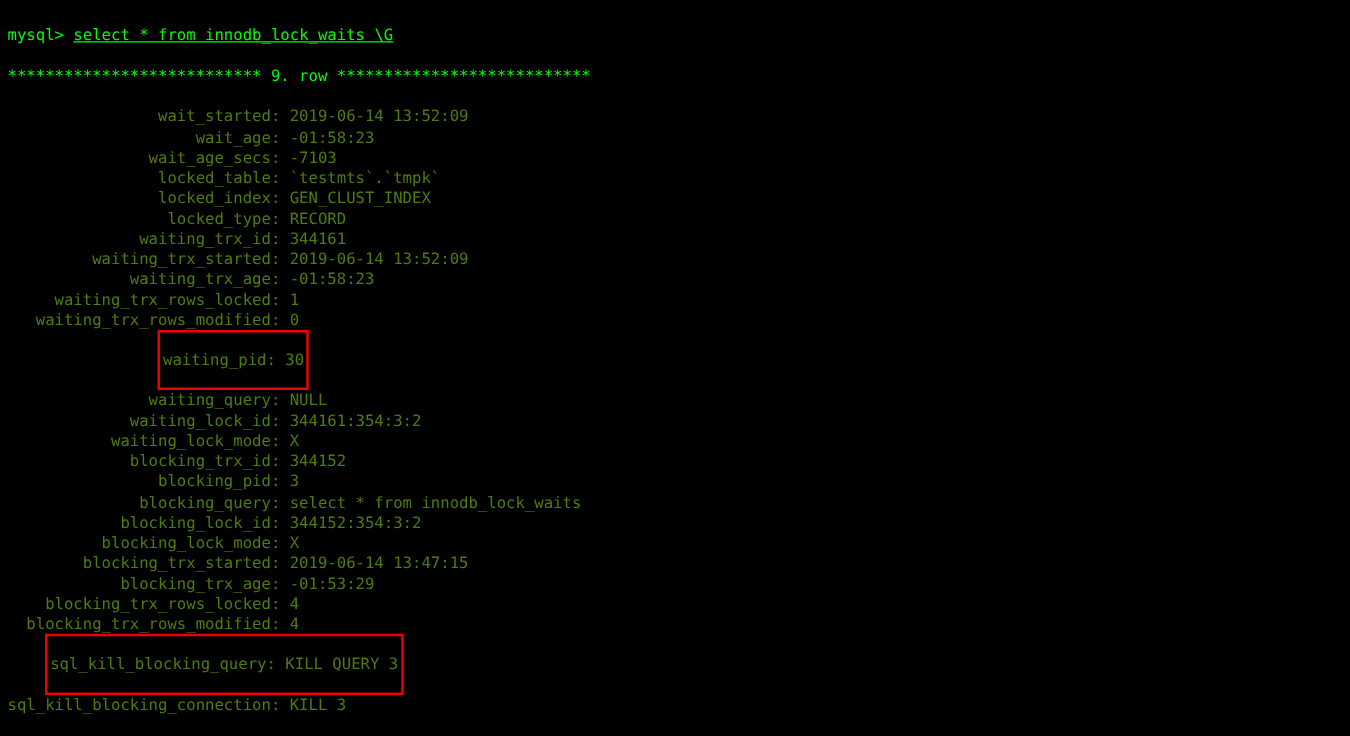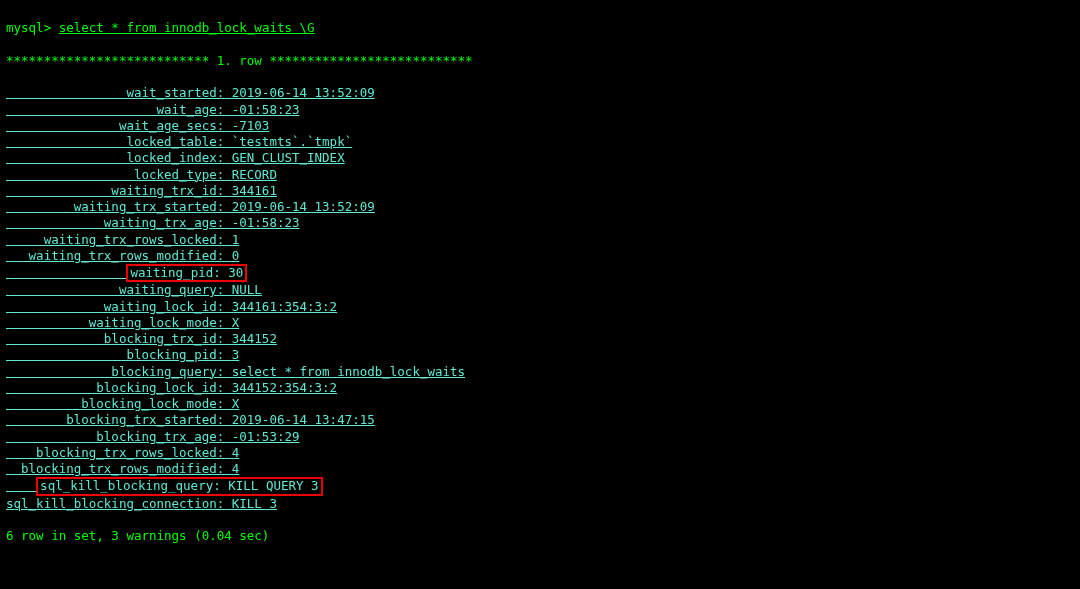--- a/index.html
+++ b/index.html
@@ -1,25 +1,25 @@
 <!DOCTYPE html>
 <html><head>
 <meta charset="utf-8">
 <style>
   html,body{margin:0;padding:0;background:#000;color:#0f0;font-family:Consolas,Monaco,monospace;font-size:12.5px;line-height:1.3;}
   .term{padding:4px 6px;white-space:pre;}
   .underline{text-decoration:underline;color:#0f0;margin-top:39px;}
   .row{display:block;}
-  .kv{color:#5eead4;text-decoration:underline;}
-  .hl{border:2px solid #e00;padding:0 2px;display:inline-block;line-height:1.15;}
+  .kv{color:#4d7c0f;}
+  .hl{border:2px solid #e00;padding:15px 2px;display:inline-block;line-height:1.15;}
 </style>
 </head>
 <body>
 
 <div class="term">
 <span class="row"><span>mysql&gt;</span> <span class="underline">select * from innodb_lock_waits \G</span></span>
-<span class="row">*************************** 1. row ***************************</span>
+<span class="row">*************************** 9. row ***************************</span>
 <div id="kvhost"><span class="row kv">                wait_started: 2019-06-14 13:52:09</span><span class="row kv">                    wait_age: -01:58:23</span><span class="row kv">               wait_age_secs: -7103</span><span class="row kv">                locked_table: `testmts`.`tmpk`</span><span class="row kv">                locked_index: GEN_CLUST_INDEX</span><span class="row kv">                 locked_type: RECORD</span><span class="row kv">              waiting_trx_id: 344161</span><span class="row kv">         waiting_trx_started: 2019-06-14 13:52:09</span><span class="row kv">             waiting_trx_age: -01:58:23</span><span class="row kv">     waiting_trx_rows_locked: 1</span><span class="row kv">   waiting_trx_rows_modified: 0</span><span class="row kv">                <span class="hl">waiting_pid: 30</span></span><span class="row kv">               waiting_query: NULL</span><span class="row kv">             waiting_lock_id: 344161:354:3:2</span><span class="row kv">           waiting_lock_mode: X</span><span class="row kv">             blocking_trx_id: 344152</span><span class="row kv">                blocking_pid: 3</span><span class="row kv">              blocking_query: select * from innodb_lock_waits</span><span class="row kv">            blocking_lock_id: 344152:354:3:2</span><span class="row kv">          blocking_lock_mode: X</span><span class="row kv">        blocking_trx_started: 2019-06-14 13:47:15</span><span class="row kv">            blocking_trx_age: -01:53:29</span><span class="row kv">    blocking_trx_rows_locked: 4</span><span class="row kv">  blocking_trx_rows_modified: 4</span><span class="row kv">    <span class="hl">sql_kill_blocking_query: KILL QUERY 3</span></span><span class="row kv">sql_kill_blocking_connection: KILL 3</span></div>
 <span class="row">6 row in set, 3 warnings (0.04 sec)</span>
 <span class="row">&nbsp;</span>
 
 
 </div>
 
 </body></html>

